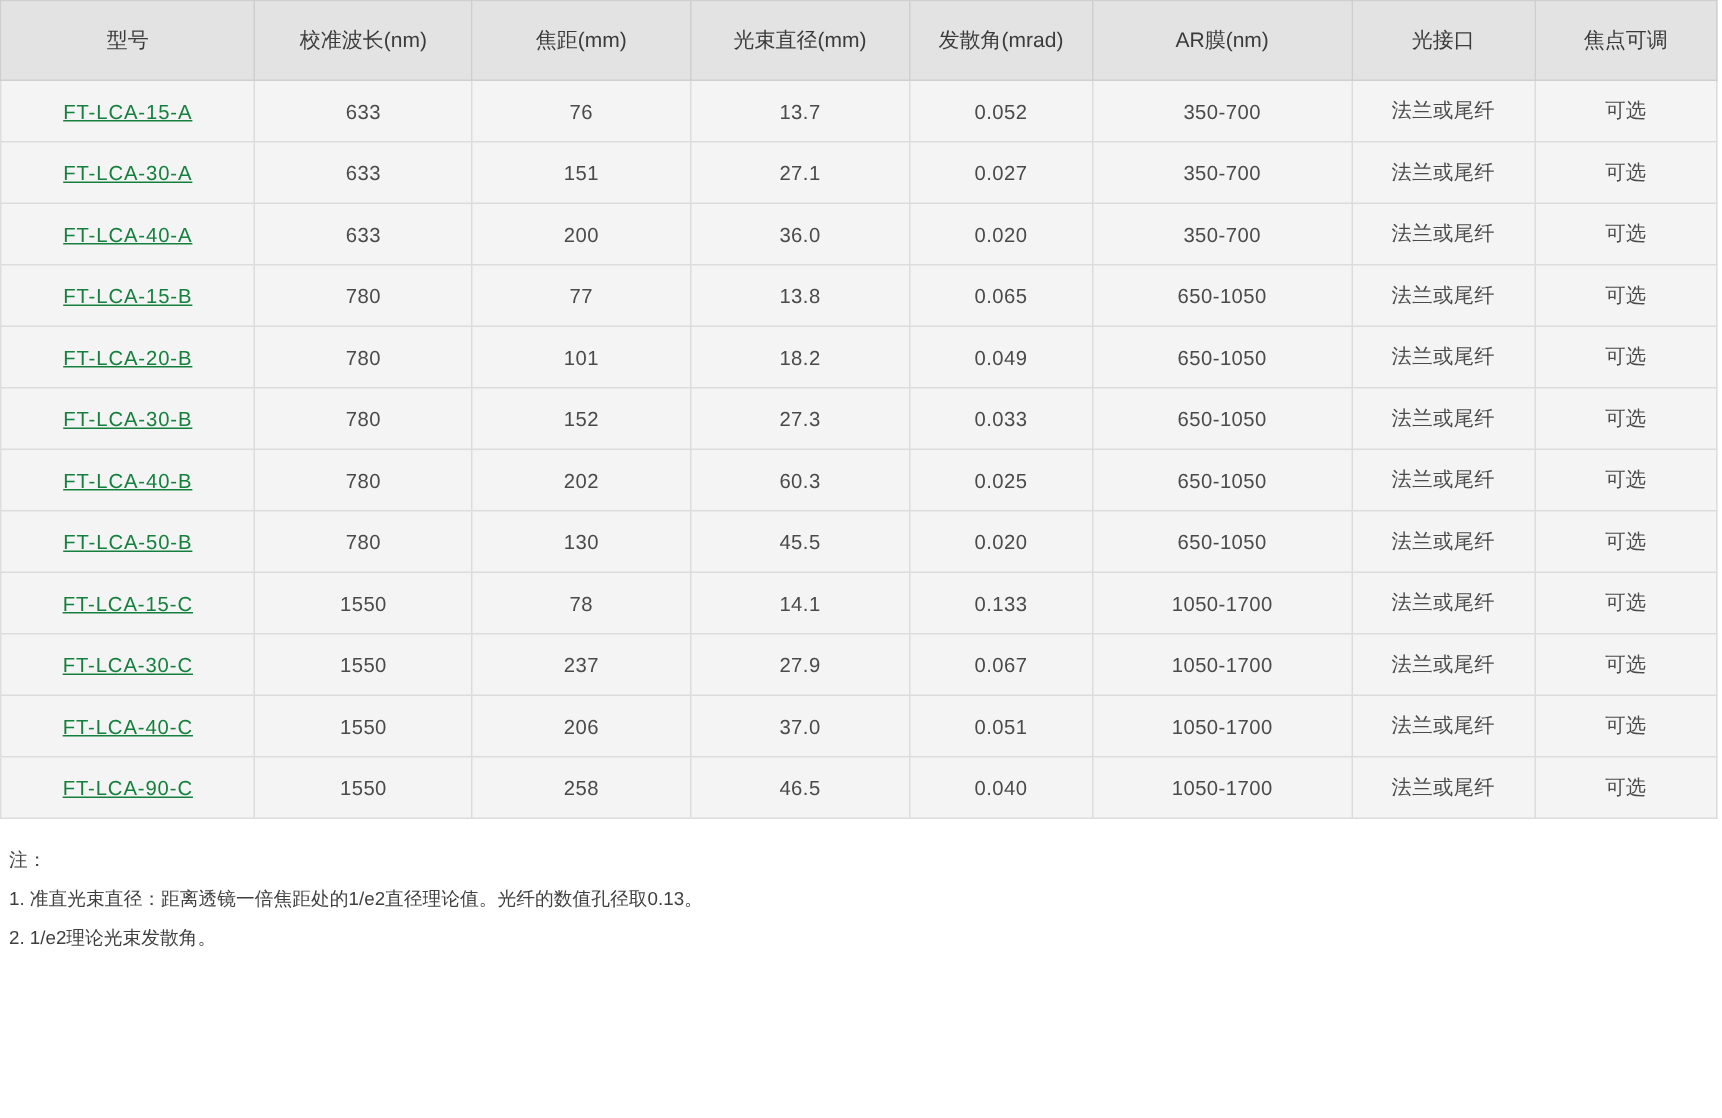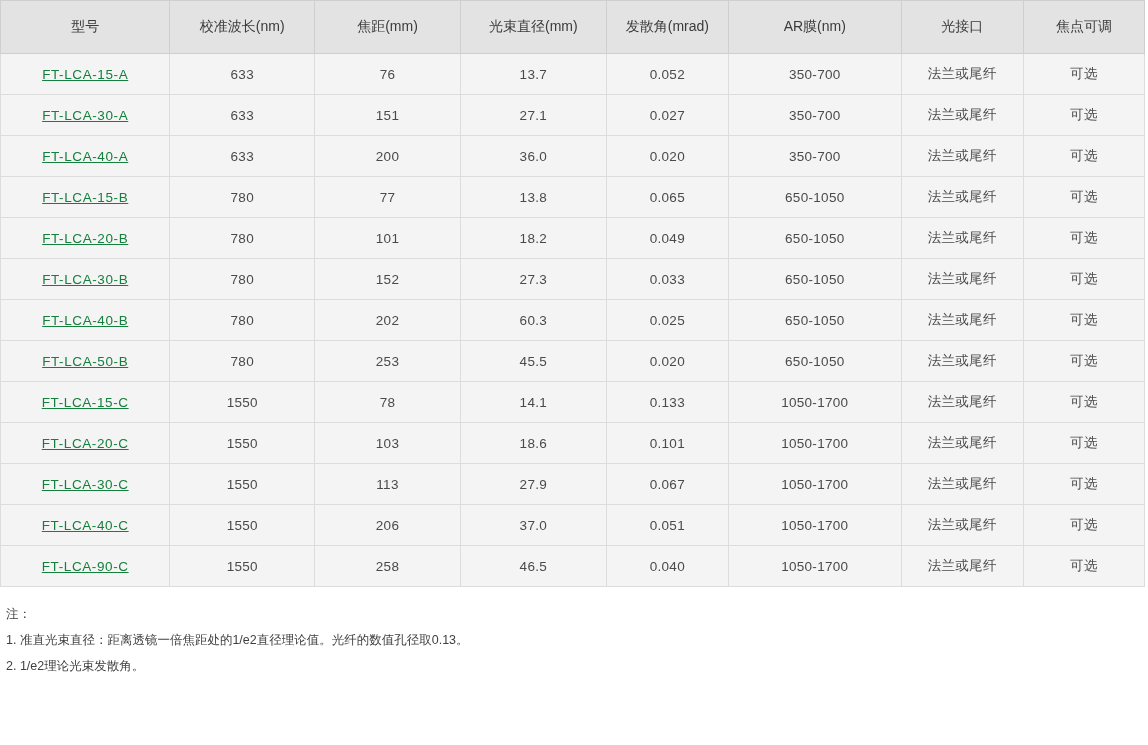--- a/index.html
+++ b/index.html
@@ -178,51 +178,41 @@
         <td>202</td>
         <td>60.3</td>
         <td>0.025</td>
         <td>650-1050</td>
         <td>法兰或尾纤</td>
         <td>可选</td>
       </tr>
       <tr class="data-row">
         <td class="model-cell">FT-LCA-50-B</td>
         <td>780</td>
-        <td>253</td>
+        <td>130</td>
         <td>45.5</td>
         <td>0.020</td>
         <td>650-1050</td>
         <td>法兰或尾纤</td>
         <td>可选</td>
       </tr>
       <tr class="data-row">
         <td class="model-cell">FT-LCA-15-C</td>
         <td>1550</td>
         <td>78</td>
         <td>14.1</td>
         <td>0.133</td>
         <td>1050-1700</td>
         <td>法兰或尾纤</td>
         <td>可选</td>
       </tr>
       <tr class="data-row">
-        <td class="model-cell">FT-LCA-20-C</td>
-        <td>1550</td>
-        <td>103</td>
-        <td>18.6</td>
-        <td>0.101</td>
-        <td>1050-1700</td>
-        <td>法兰或尾纤</td>
-        <td>可选</td>
-      </tr>
-      <tr class="data-row">
         <td class="model-cell">FT-LCA-30-C</td>
         <td>1550</td>
-        <td>113</td>
+        <td>237</td>
         <td>27.9</td>
         <td>0.067</td>
         <td>1050-1700</td>
         <td>法兰或尾纤</td>
         <td>可选</td>
       </tr>
       <tr class="data-row">
         <td class="model-cell">FT-LCA-40-C</td>
         <td>1550</td>
         <td>206</td>

